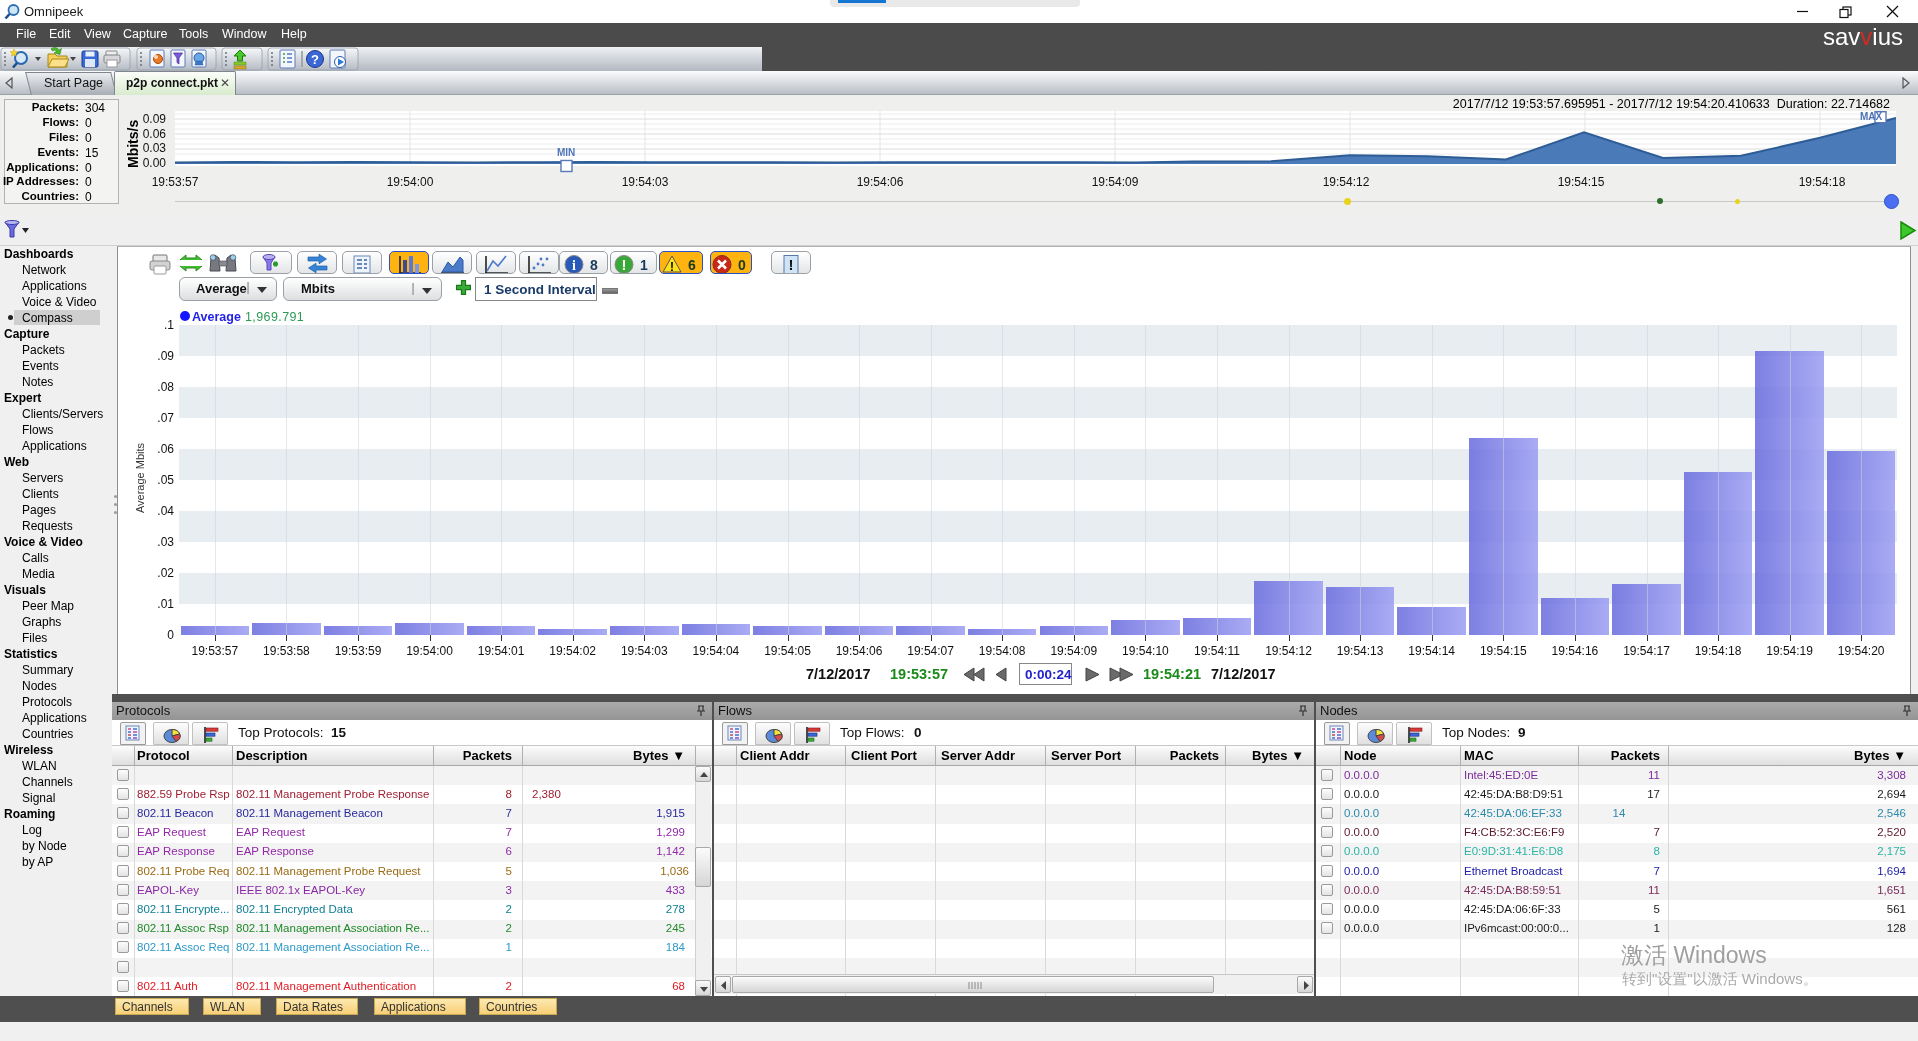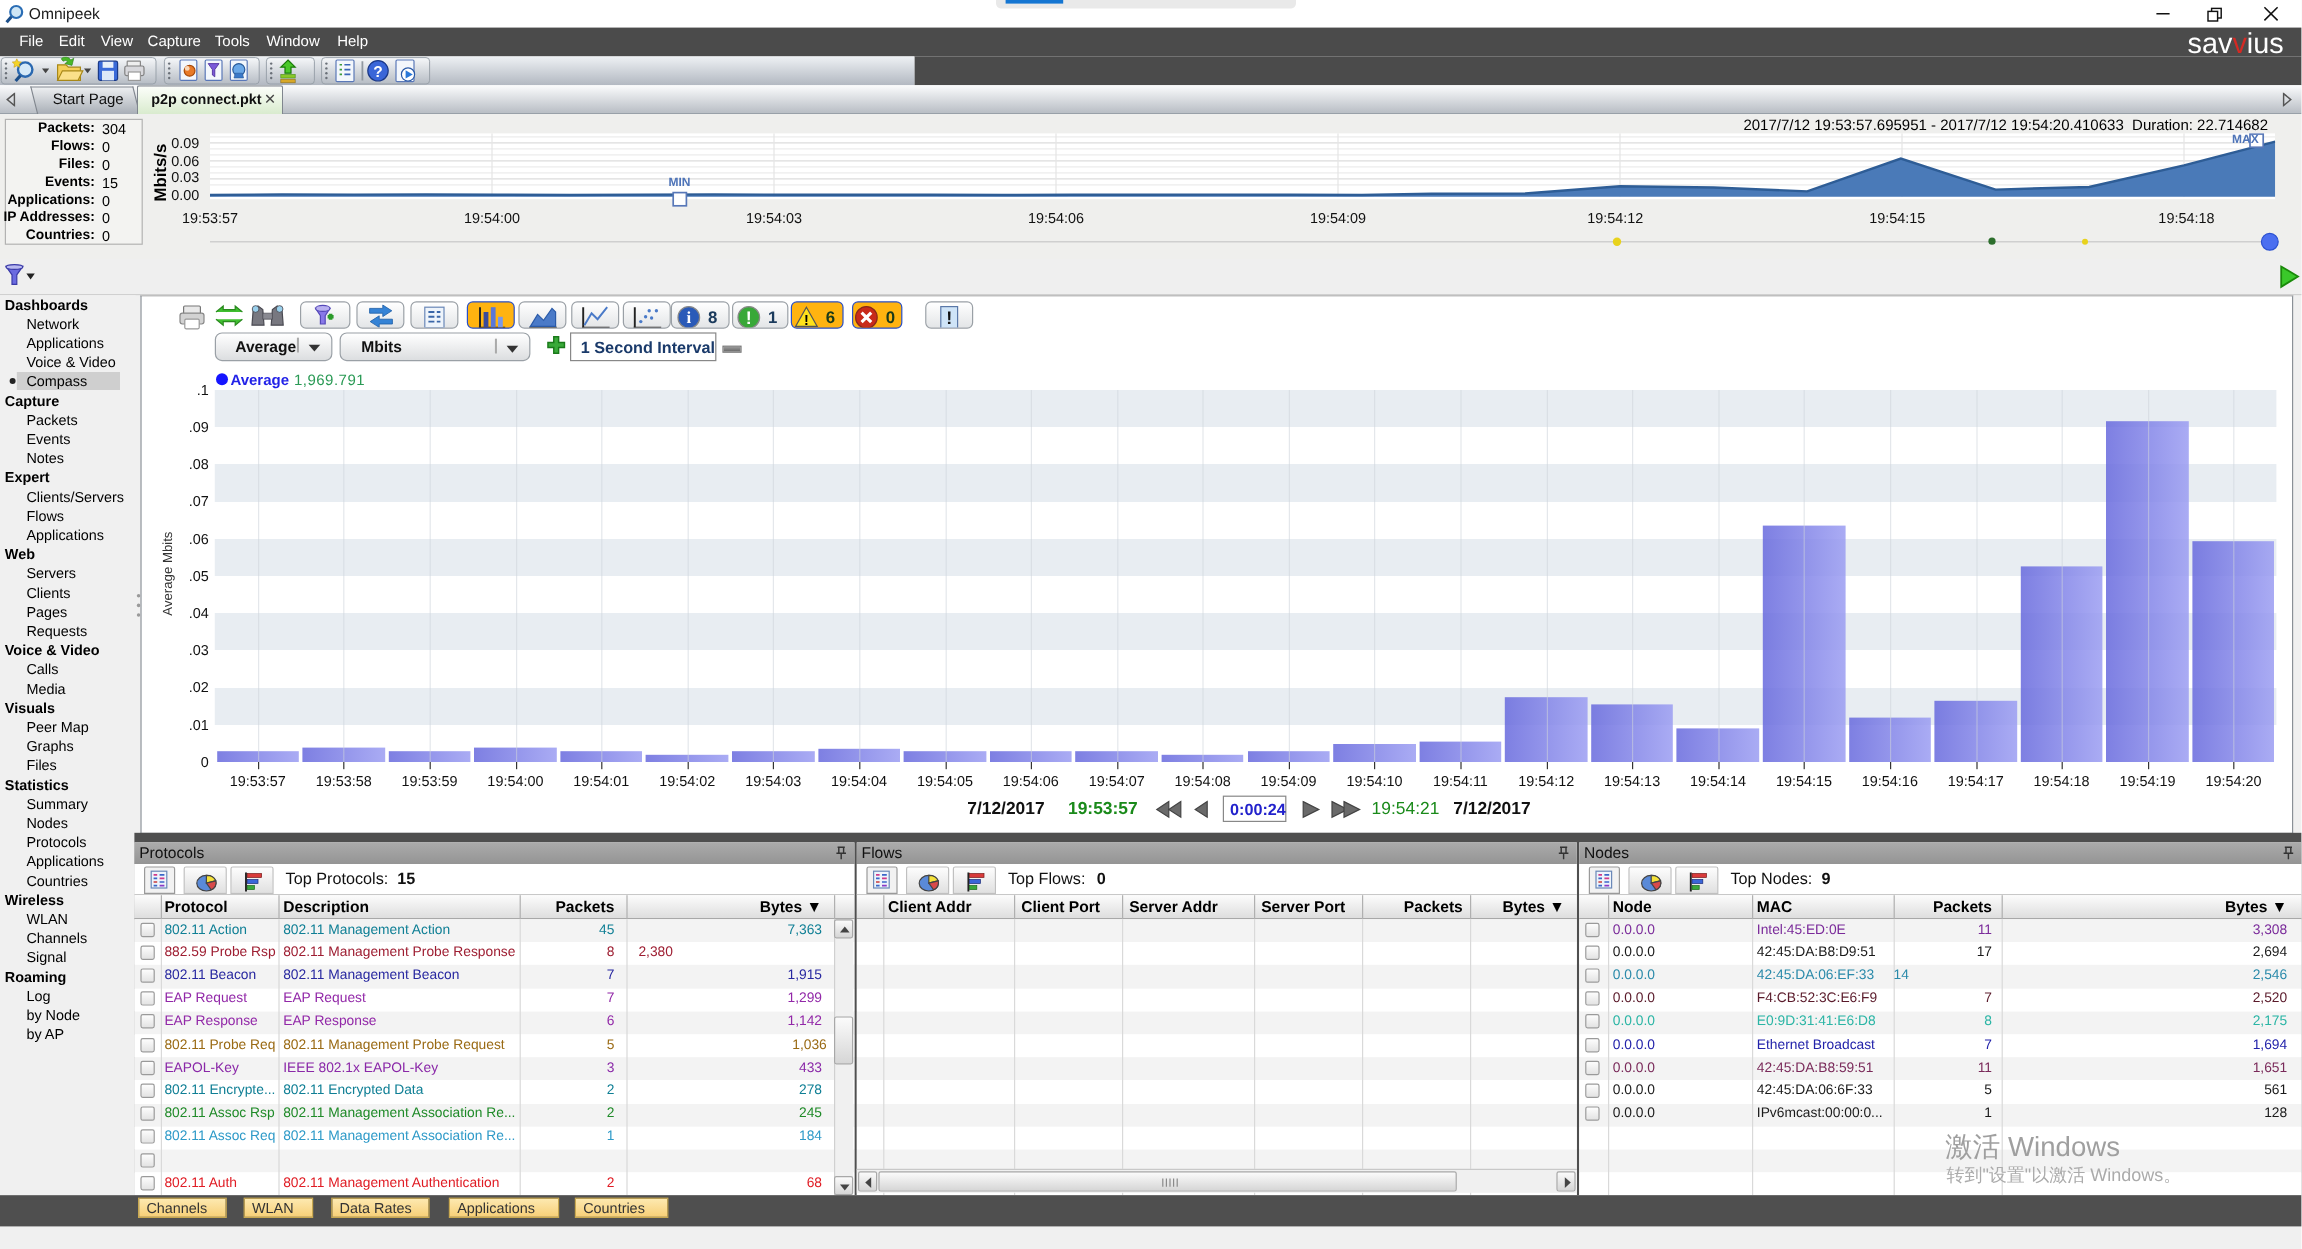--- a/index.html
+++ b/index.html
@@ -589,21 +589,21 @@
         <path d="M16 2 L6 8.5 L16 15 Z"></path>
           <path d="M26 2 L16 8.5 L26 15 Z"></path>
         <path d="M48 2 L38 8.5 L48 15 Z"></path>
         <path d="M128 2 L141 8.5 L128 15 Z"></path>
         <path d="M152 2 L165 8.5 L152 15 Z"></path>
           <path d="M162 2 L175 8.5 L162 15 Z"></path>
       </g>
     </svg>
     <div class="abs" style="left:901px;top:416px;width:53px;height:22px;background:#fff;border:1px solid #888"></div>
     <div class="abs" style="left:907px;top:420px;font-size:13.5px;font-weight:bold;color:#2222cc">0:00:24</div>
-    <div class="abs" style="top:419px;left:1025px;font-size:14.5px;font-weight:normal;color:#1a8a1a">19:54:21</div>
+    <div class="abs" style="top:419px;left:1025px;font-size:14.5px;font-weight:bold;color:#1a8a1a">19:54:21</div>
     <div class="abs" style="top:419px;left:1093px;font-size:14.5px;font-weight:bold;color:#111">7/12/2017</div>
   </div>
 
   <div class="abs" style="left:112px;top:694px;width:1806px;height:302px;background:#4f4f4f"></div>
 
   <div class="panel" id="panelP" style="left:112px; width:600px;">
     <div class="ptitle">Protocols</div>
     <svg class="abs pin" width="10" height="12" viewBox="0 0 10 12">
         <path d="M2 1 h6 M3 1 v5 h-2 l8 0 h-2 v-5 M5 6 v5" stroke="#333" stroke-width="1.2" fill="none"></path>
       </svg>
@@ -657,26 +657,20 @@
     <div class="abs" style="left:0;top:217.6px;right:0;height:19.2px;background:#f3f3f3"></div>
     <div class="abs" style="left:0;top:236.8px;right:0;height:19.2px;background:#ffffff"></div>
     <div class="abs" style="left:0;top:256.0px;right:0;height:19.2px;background:#f3f3f3"></div>
     <div class="abs" style="left:0;top:275.2px;right:0;height:19.2px;background:#ffffff"></div>
     <div class="abs" style="left:22px;top:64px;width:1px;height:230px;background:#d9d9d9"></div>
     <div class="abs" style="left:120px;top:64px;width:1px;height:230px;background:#d9d9d9"></div>
     <div class="abs" style="left:321px;top:64px;width:1px;height:230px;background:#d9d9d9"></div>
     <div class="abs" style="left:410px;top:64px;width:1px;height:230px;background:#d9d9d9"></div>
     <div class="abs" style="left:583px;top:64px;width:1px;height:230px;background:#d9d9d9"></div>
     <div class="cb" style="top:66.5px"></div>
-    <div class="prow" style="left:0;top:64.0px;width:583px;color:#0f7f95">
-        <span class="cell" style="left:25px">802.11 Action</span>
-        <span class="cell" style="left:124px;width:196px;overflow:hidden">802.11 Management Action</span>
-        <span class="cell" style="left:321px;width:79px;text-align:right">45</span>
-        <span class="cell" style="left:420px;width:153px;text-align:right">7,363</span>
-      </div>
     <div class="cb" style="top:85.7px"></div>
     <div class="prow" style="left:0;top:83.2px;width:583px;color:#9e1e32">
         <span class="cell" style="left:25px">882.59 Probe Rsp</span>
         <span class="cell" style="left:124px;width:196px;overflow:hidden">802.11 Management Probe Response</span>
         <span class="cell" style="left:321px;width:79px;text-align:right">8</span>
         <span class="cell" style="left:420px;width:153px;">2,380</span>
       </div>
     <div class="cb" style="top:104.9px"></div>
     <div class="prow" style="left:0;top:102.4px;width:583px;color:#2828a0">
         <span class="cell" style="left:25px">802.11 Beacon</span>
@@ -902,21 +896,21 @@
     <div class="prow" style="left:0;top:83.2px;width:592px;color:#1a1a1a">
         <span class="cell" style="left:28px">0.0.0.0</span>
         <span class="cell" style="left:148px">42:45:DA:B8:D9:51</span>
         <span class="cell" style="left:262px;width:82px;text-align:right">17</span>
         <span class="cell" style="left:352px;width:238px;text-align:right">2,694</span>
       </div>
     <div class="cb" style="top:104.9px"></div>
     <div class="prow" style="left:0;top:102.4px;width:592px;color:#2a8aaa">
         <span class="cell" style="left:28px">0.0.0.0</span>
         <span class="cell" style="left:148px">42:45:DA:06:EF:33</span>
-        <span class="cell" style="left:262px;width:82px;text-align:left">14</span>
+        <span class="cell" style="left:262px;width:82px;text-align:center">14</span>
         <span class="cell" style="left:352px;width:238px;text-align:right">2,546</span>
       </div>
     <div class="cb" style="top:124.1px"></div>
     <div class="prow" style="left:0;top:121.6px;width:592px;color:#5a1a2a">
         <span class="cell" style="left:28px">0.0.0.0</span>
         <span class="cell" style="left:148px">F4:CB:52:3C:E6:F9</span>
         <span class="cell" style="left:262px;width:82px;text-align:right">7</span>
         <span class="cell" style="left:352px;width:238px;text-align:right">2,520</span>
       </div>
     <div class="cb" style="top:143.3px"></div>

